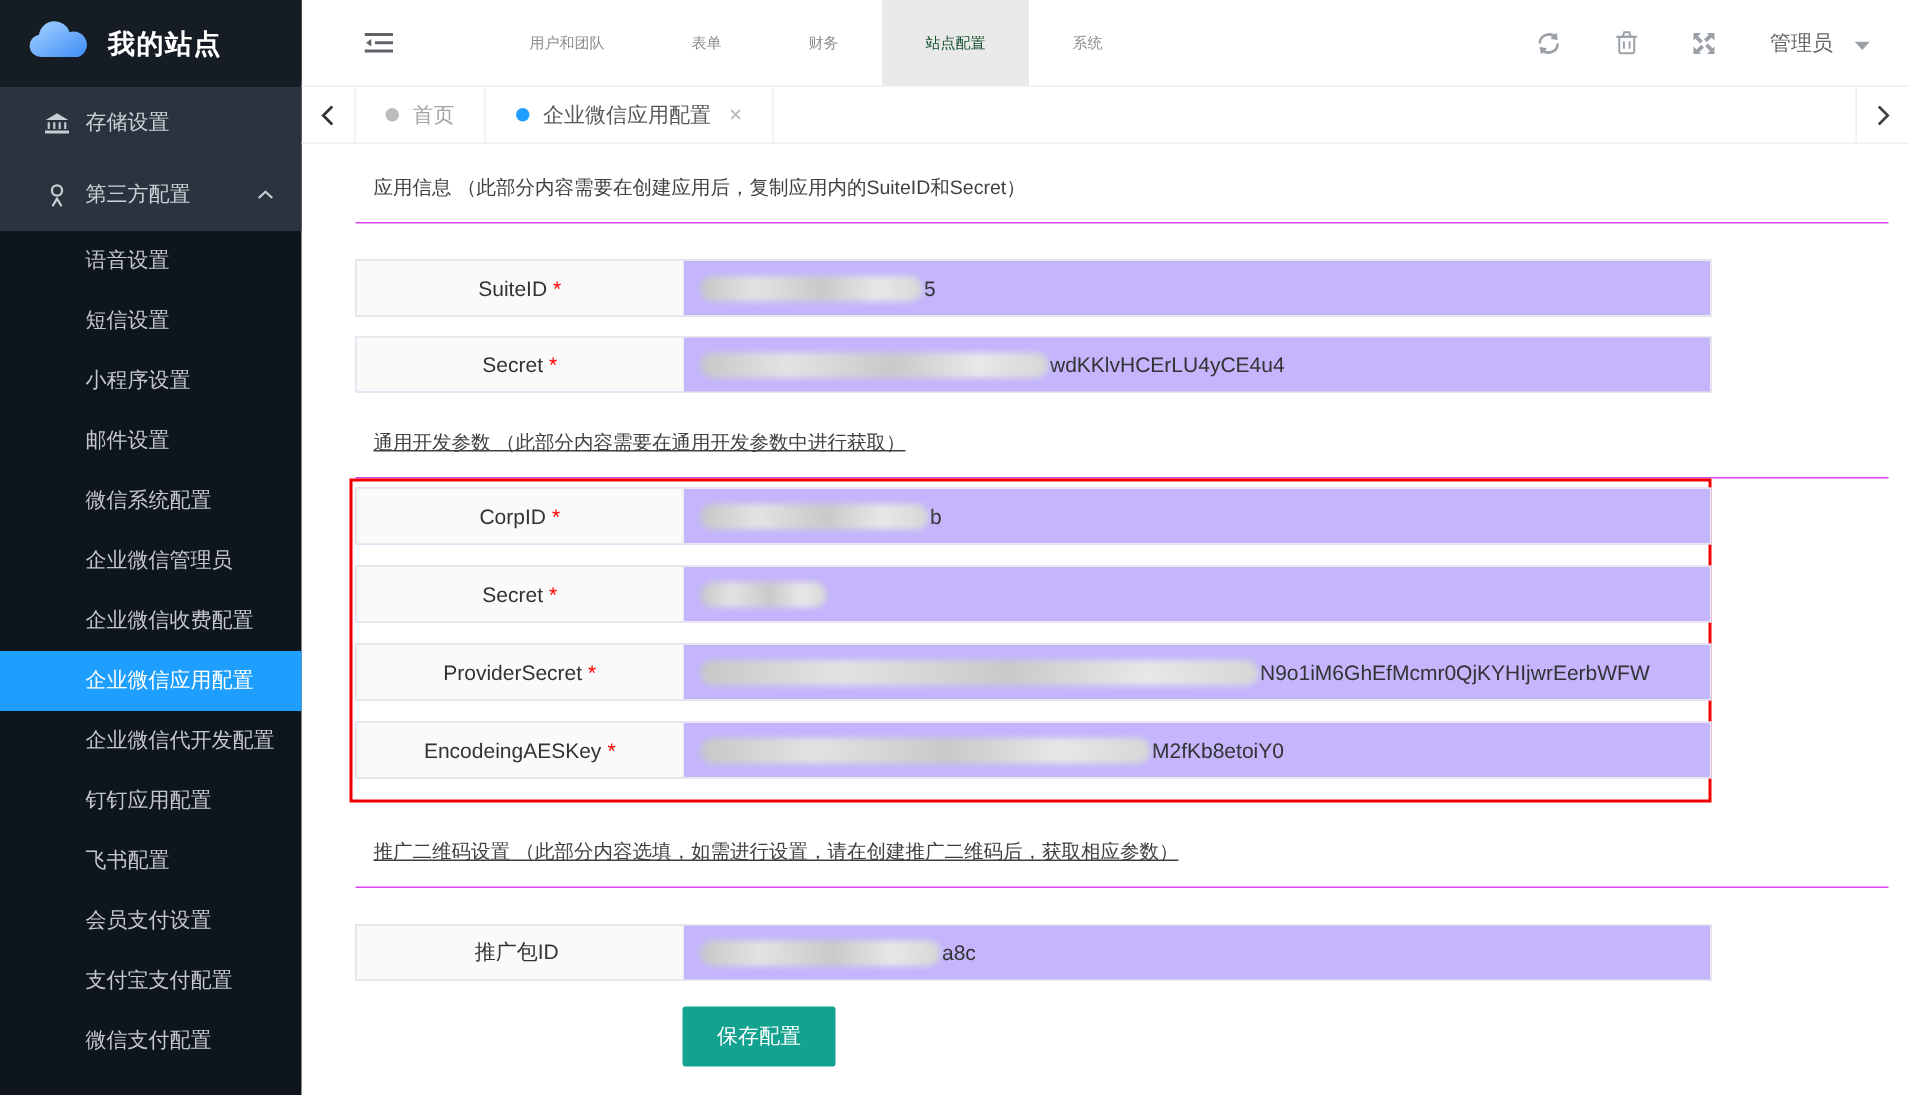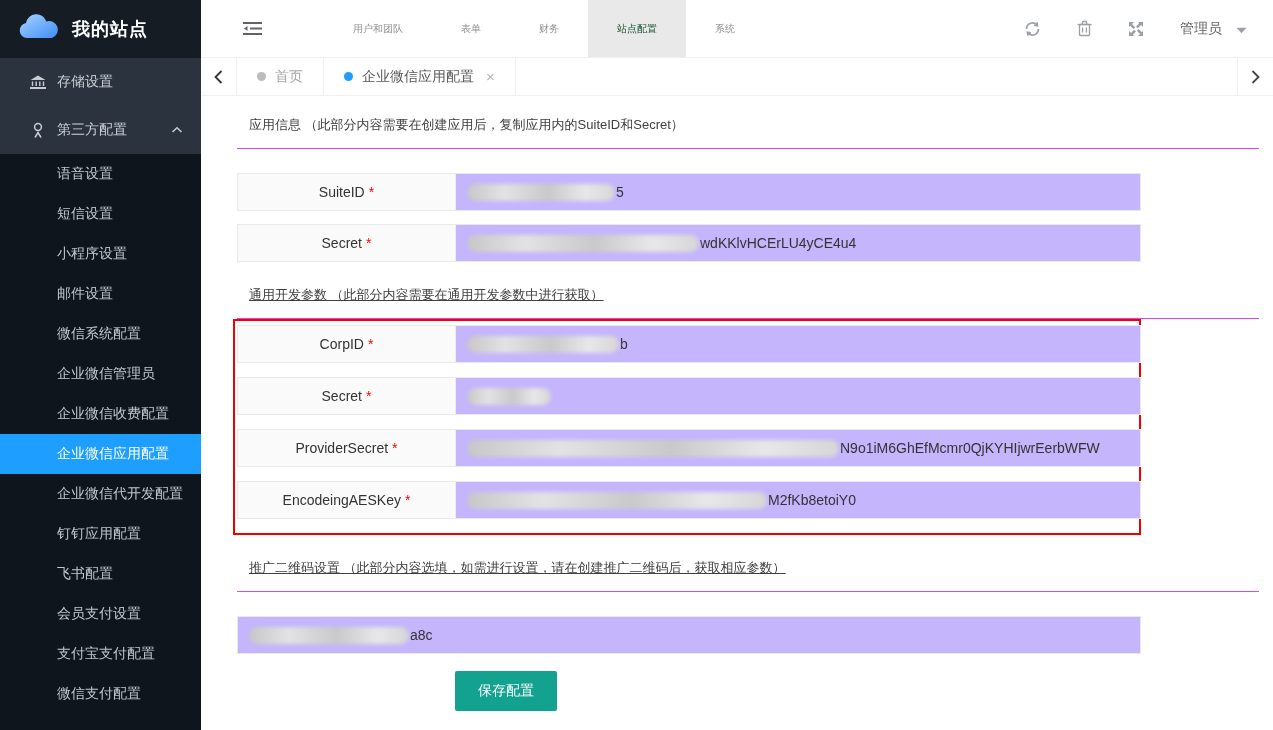--- a/index.html
+++ b/index.html
@@ -279,20 +279,24 @@
             <span class="blur" style="width:300px"></span>
             <span>M2fKb8etoiY0</span>
           </div>
         </div>
       </div>
 
       
       <div class="section-title pt20">推广二维码设置 （此部分内容选填，如需进行设置，请在创建推广二维码后，获取相应参数）</div>
 
       <div class="form-row mt24">
+        <div class="row-label">
+          <span>推广包ID</span>
+            <span class="req"></span>
+        </div>
         <div class="row-value">
           <span class="blur" style="width:160px"></span>
           <span>a8c</span>
         </div>
       </div>
 
       <button class="save-btn">保存配置</button>
     </main>
   </div>
 </div>

